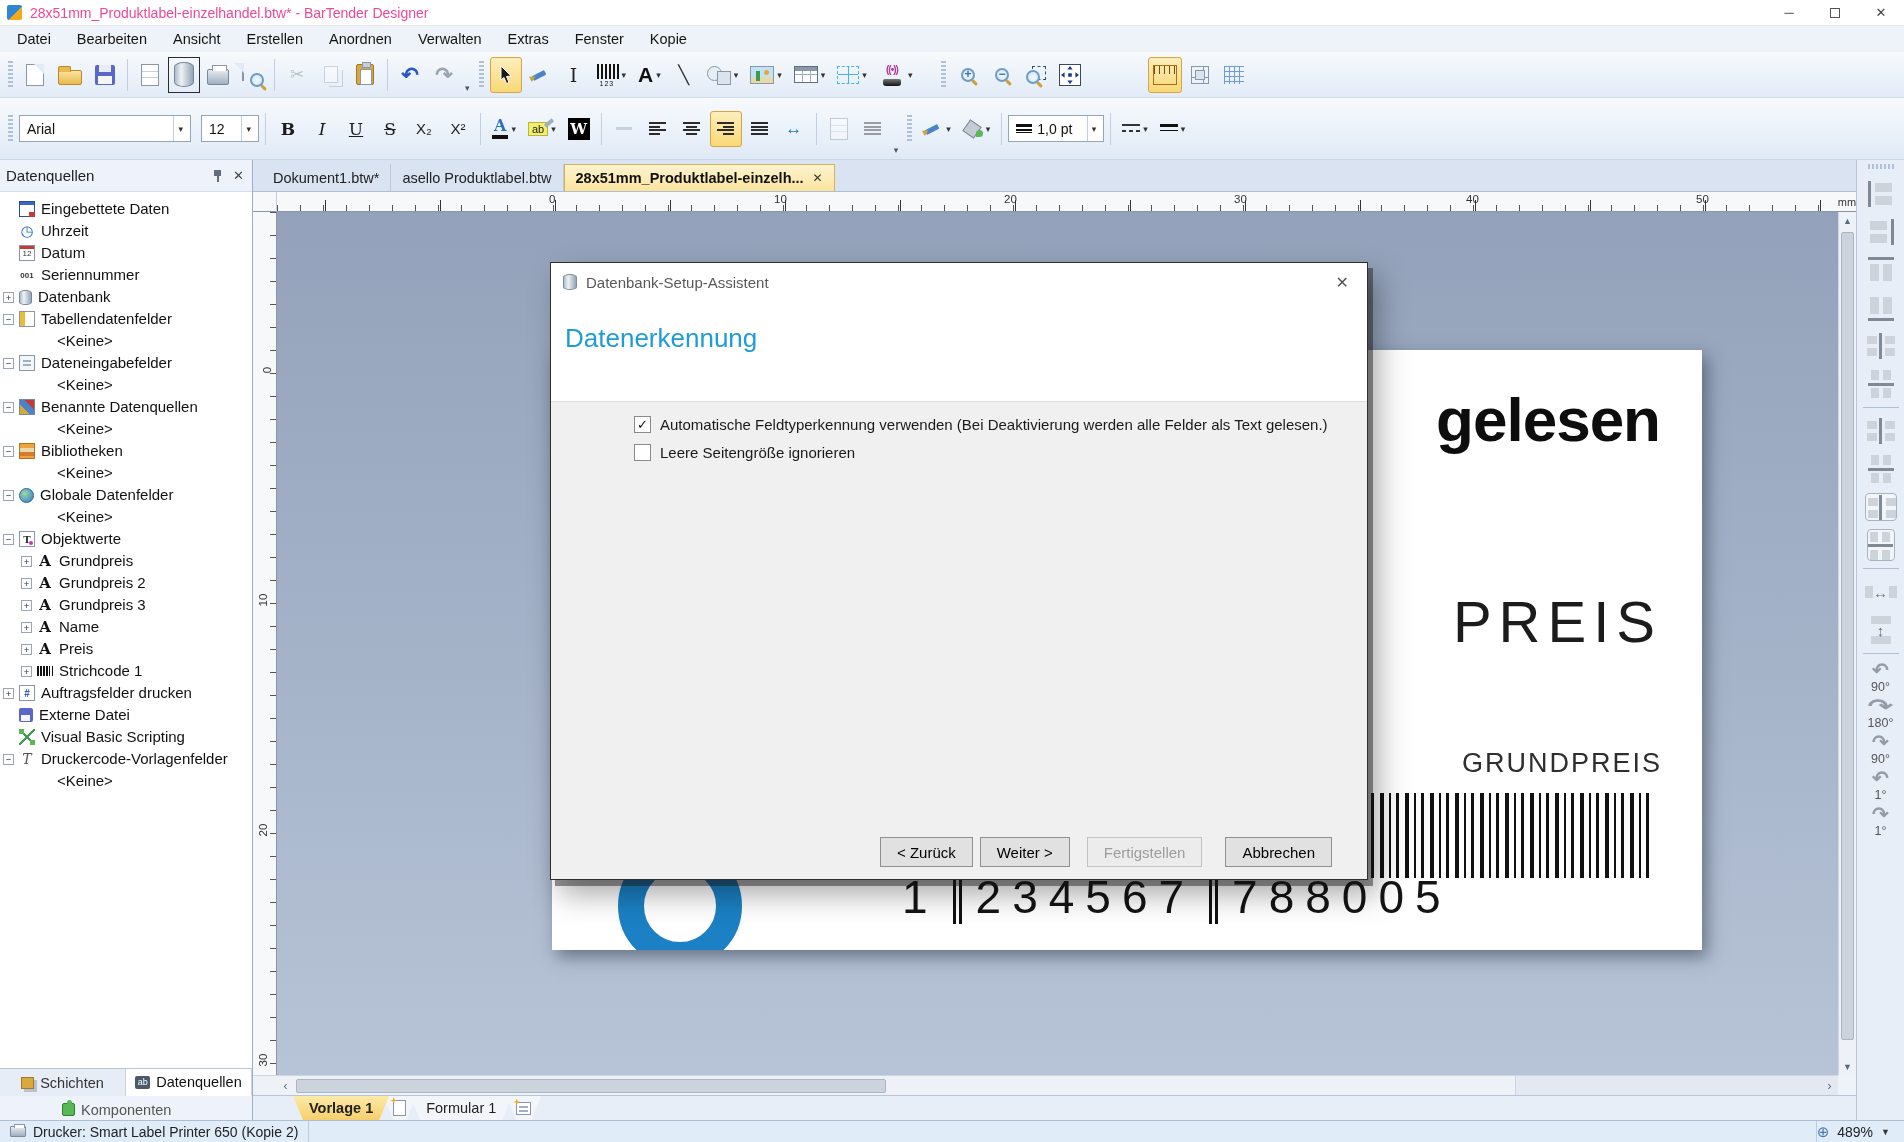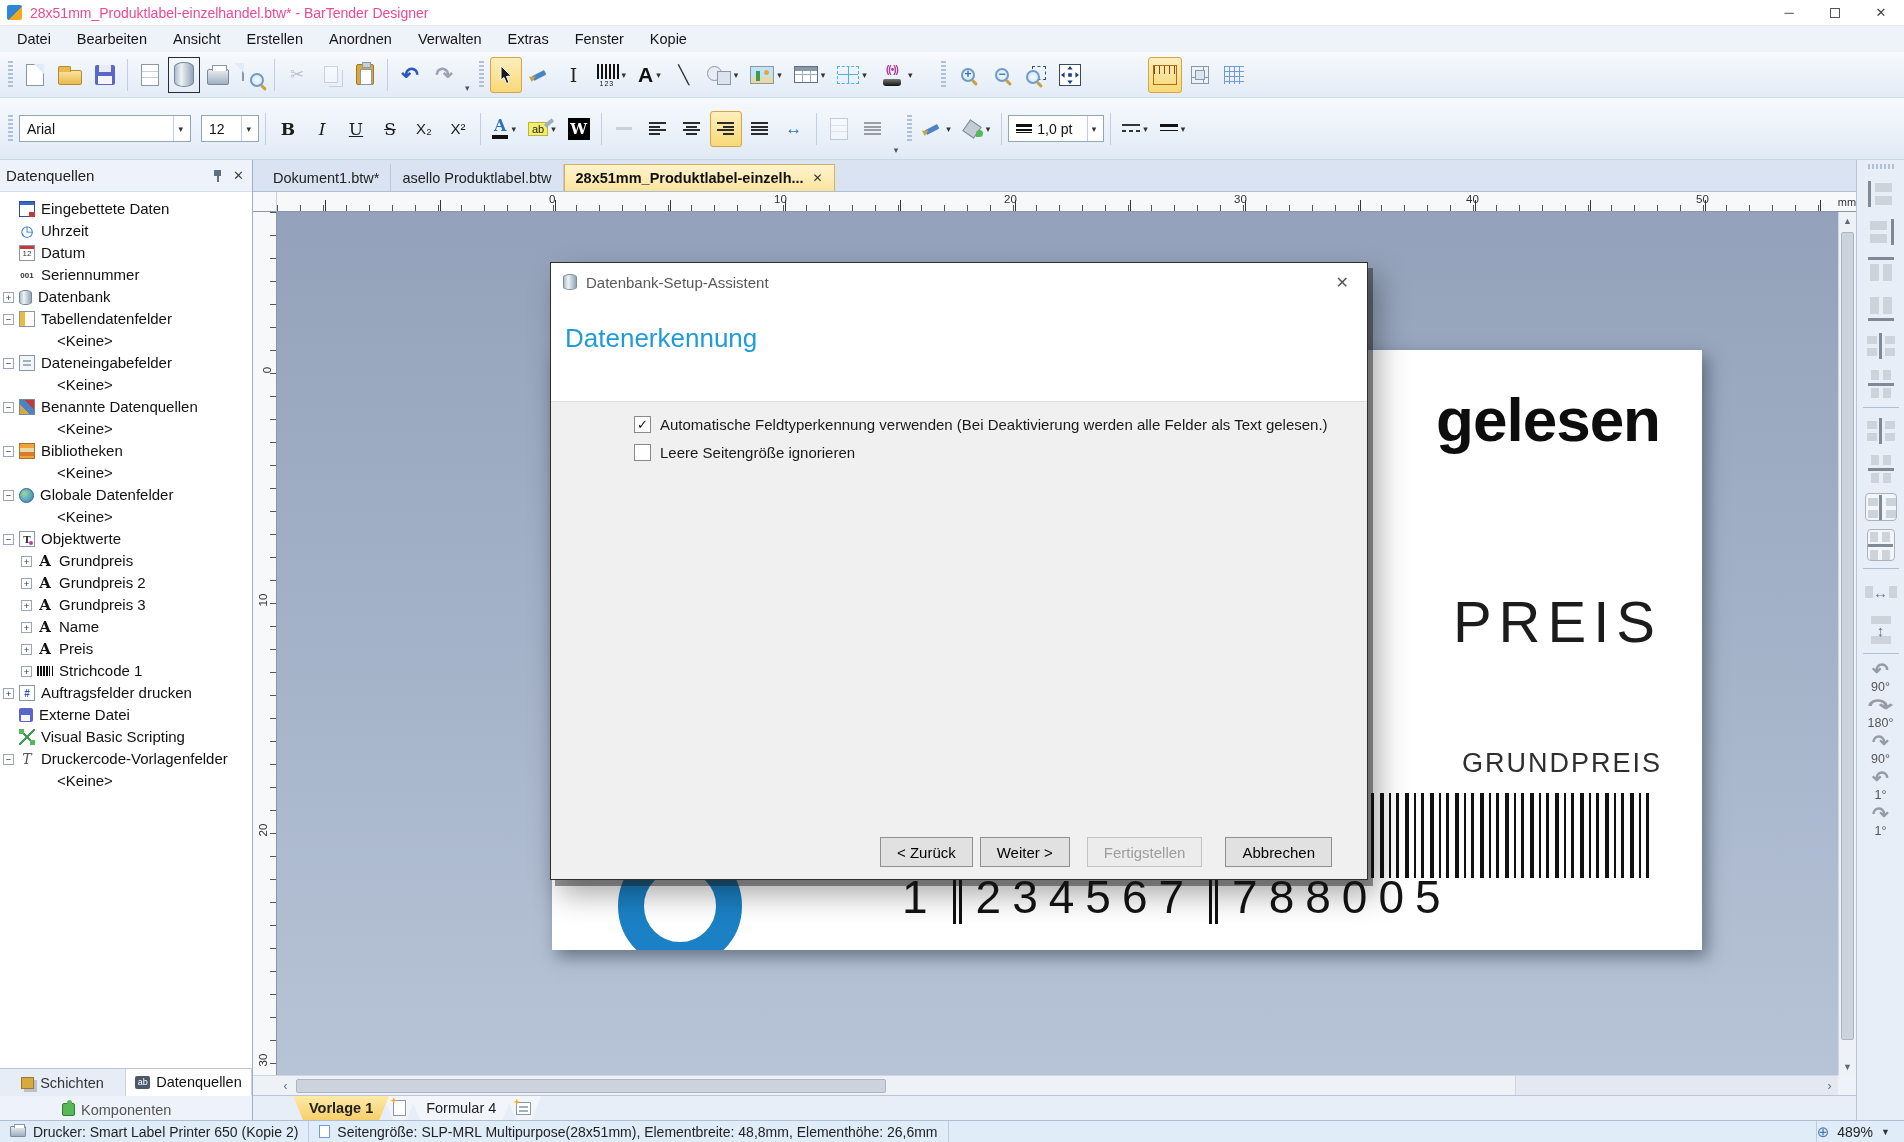--- a/index.html
+++ b/index.html
@@ -760,21 +760,21 @@
 </div>
 
 <div class="vtabs">
   <div class="vtab active">
       <span>Vorlage 1</span>
     </div>
   <div class="vtab icon-only">
       <span class="ic-page"></span>
     </div>
   <div class="vtab">
-      <span>Formular 4</span>
+      <span>Formular 1</span>
     </div>
   <div class="vtab icon-only">
       <span class="ic-form"></span>
     </div>
 </div>
 
 <div class="artb">
   <span class="argrip"></span>
   <span class="arbtn">
       <span class="arico ar-l"></span>
@@ -834,23 +834,19 @@
   <span class="arrot">
       <span class="g">↷</span>
       <span class="lbl">1°</span>
     </span>
 </div>
 
 <div class="statusbar">
   <div class="st-seg">
     <span class="st-ico-printer"></span>
     <span>Drucker: Smart Label Printer 650 (Kopie 2)</span>
-  </div>
-  <div class="st-seg">
-    <span class="st-ico-page"></span>
-    <span>Seitengröße: SLP-MRL Multipurpose(28x51mm), Elementbreite: 48,8mm, Elementhöhe: 26,6mm</span>
   </div>
   <div class="st-right">
     <span class="st-zoomico">⊕</span>
     <span>489%</span>
     <span class="st-dd">▼</span>
   </div>
 </div>
 
 </body></html>

